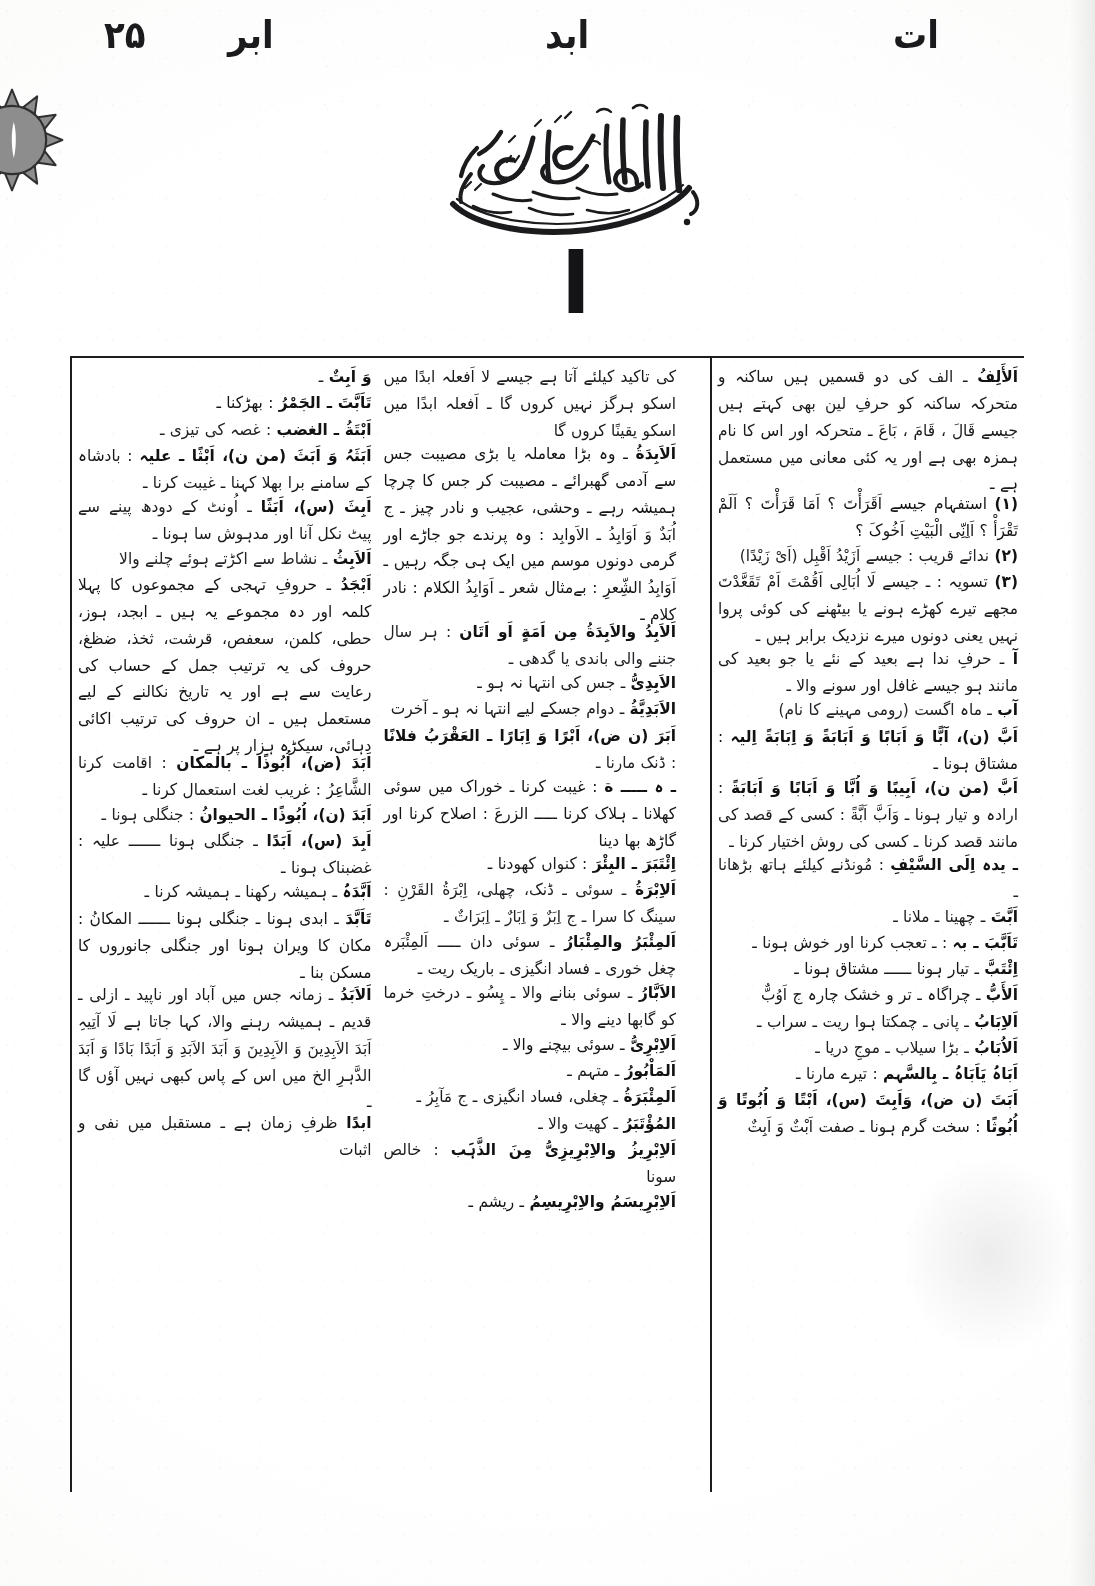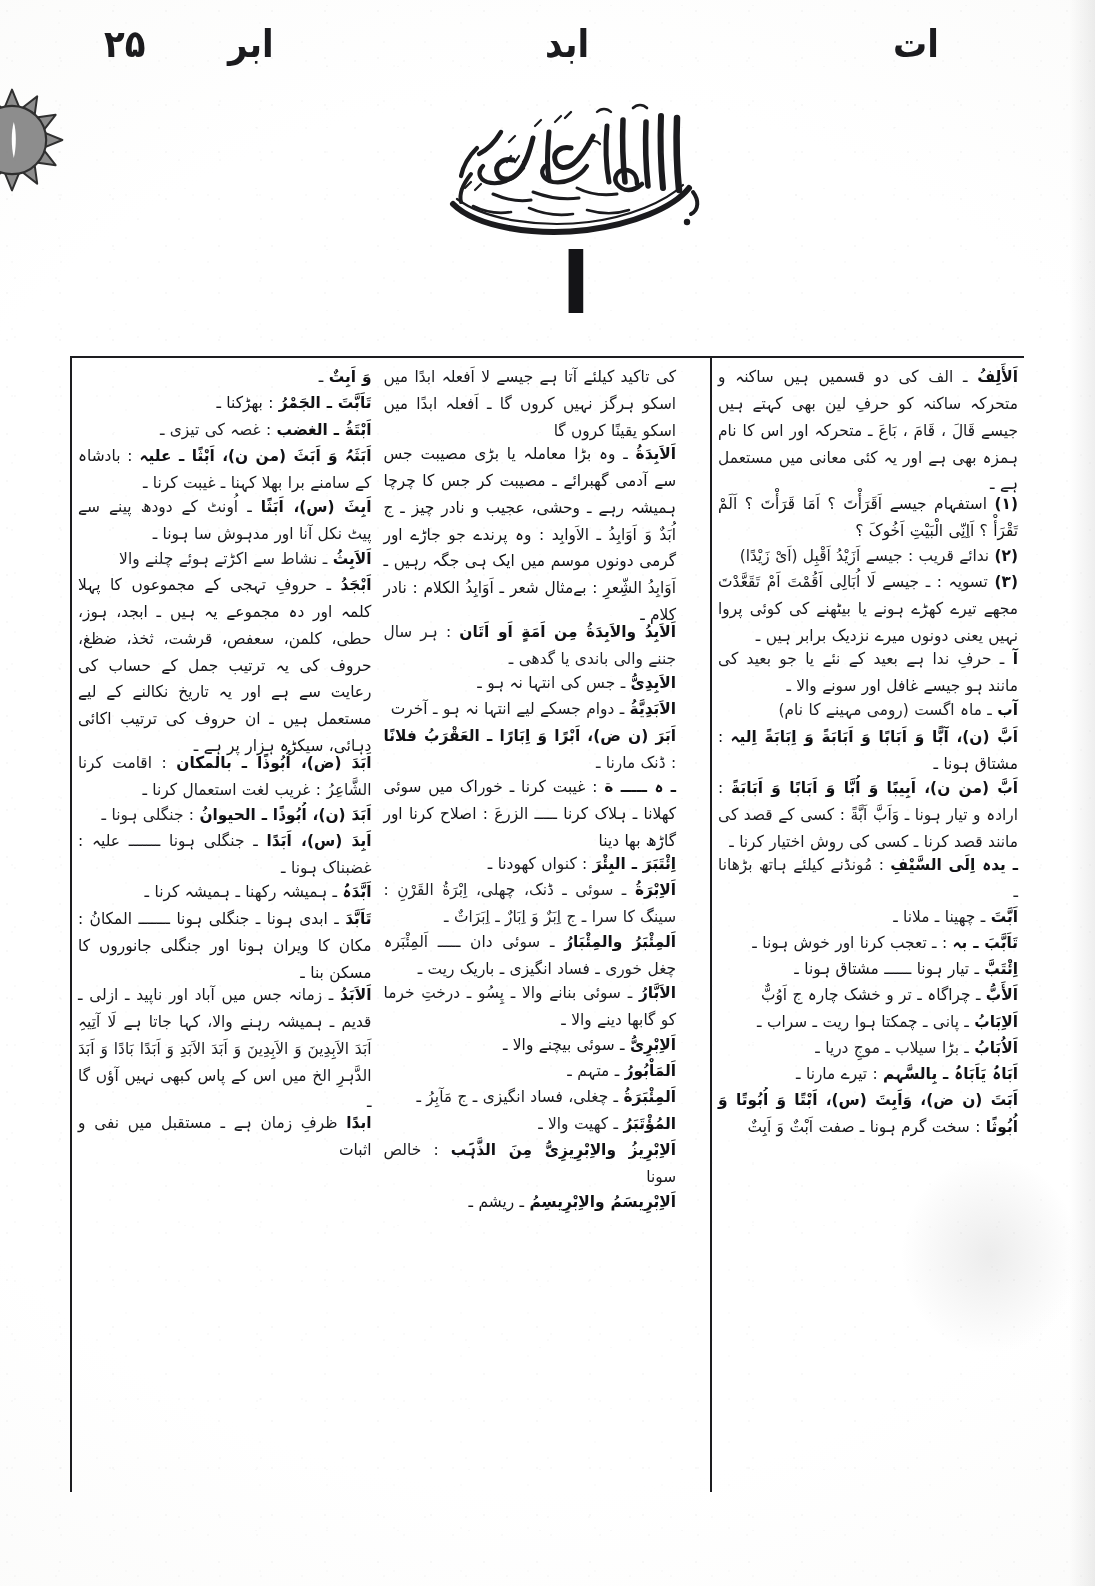--- a/index.html
+++ b/index.html
@@ -35,21 +35,21 @@
       radial-gradient(circle at 61% 9%, rgba(120,120,120,.13) 0 1px, transparent 1px),
       radial-gradient(circle at 37% 71%, rgba(120,120,120,.12) 0 1px, transparent 1px),
       radial-gradient(circle at 88% 53%, rgba(120,120,120,.10) 0 1px, transparent 1px),
       radial-gradient(circle at 24% 91%, rgba(120,120,120,.12) 0 1px, transparent 1px);
     background-size: 53px 47px, 71px 61px, 41px 59px, 67px 43px, 49px 67px;
   }
 
   
   .header {
     position: absolute;
-    top: 27px; left: 0; right: 0;
+    top: 18px; left: 0; right: 0;
     height: 66px;
   }
   .hdr-item {
     position: absolute;
     top: 0;
     font-family: "DejaVu Sans", sans-serif;
     font-size: 34px;
     font-weight: 700;
     color: #1b1b1e;
     line-height: 1;

